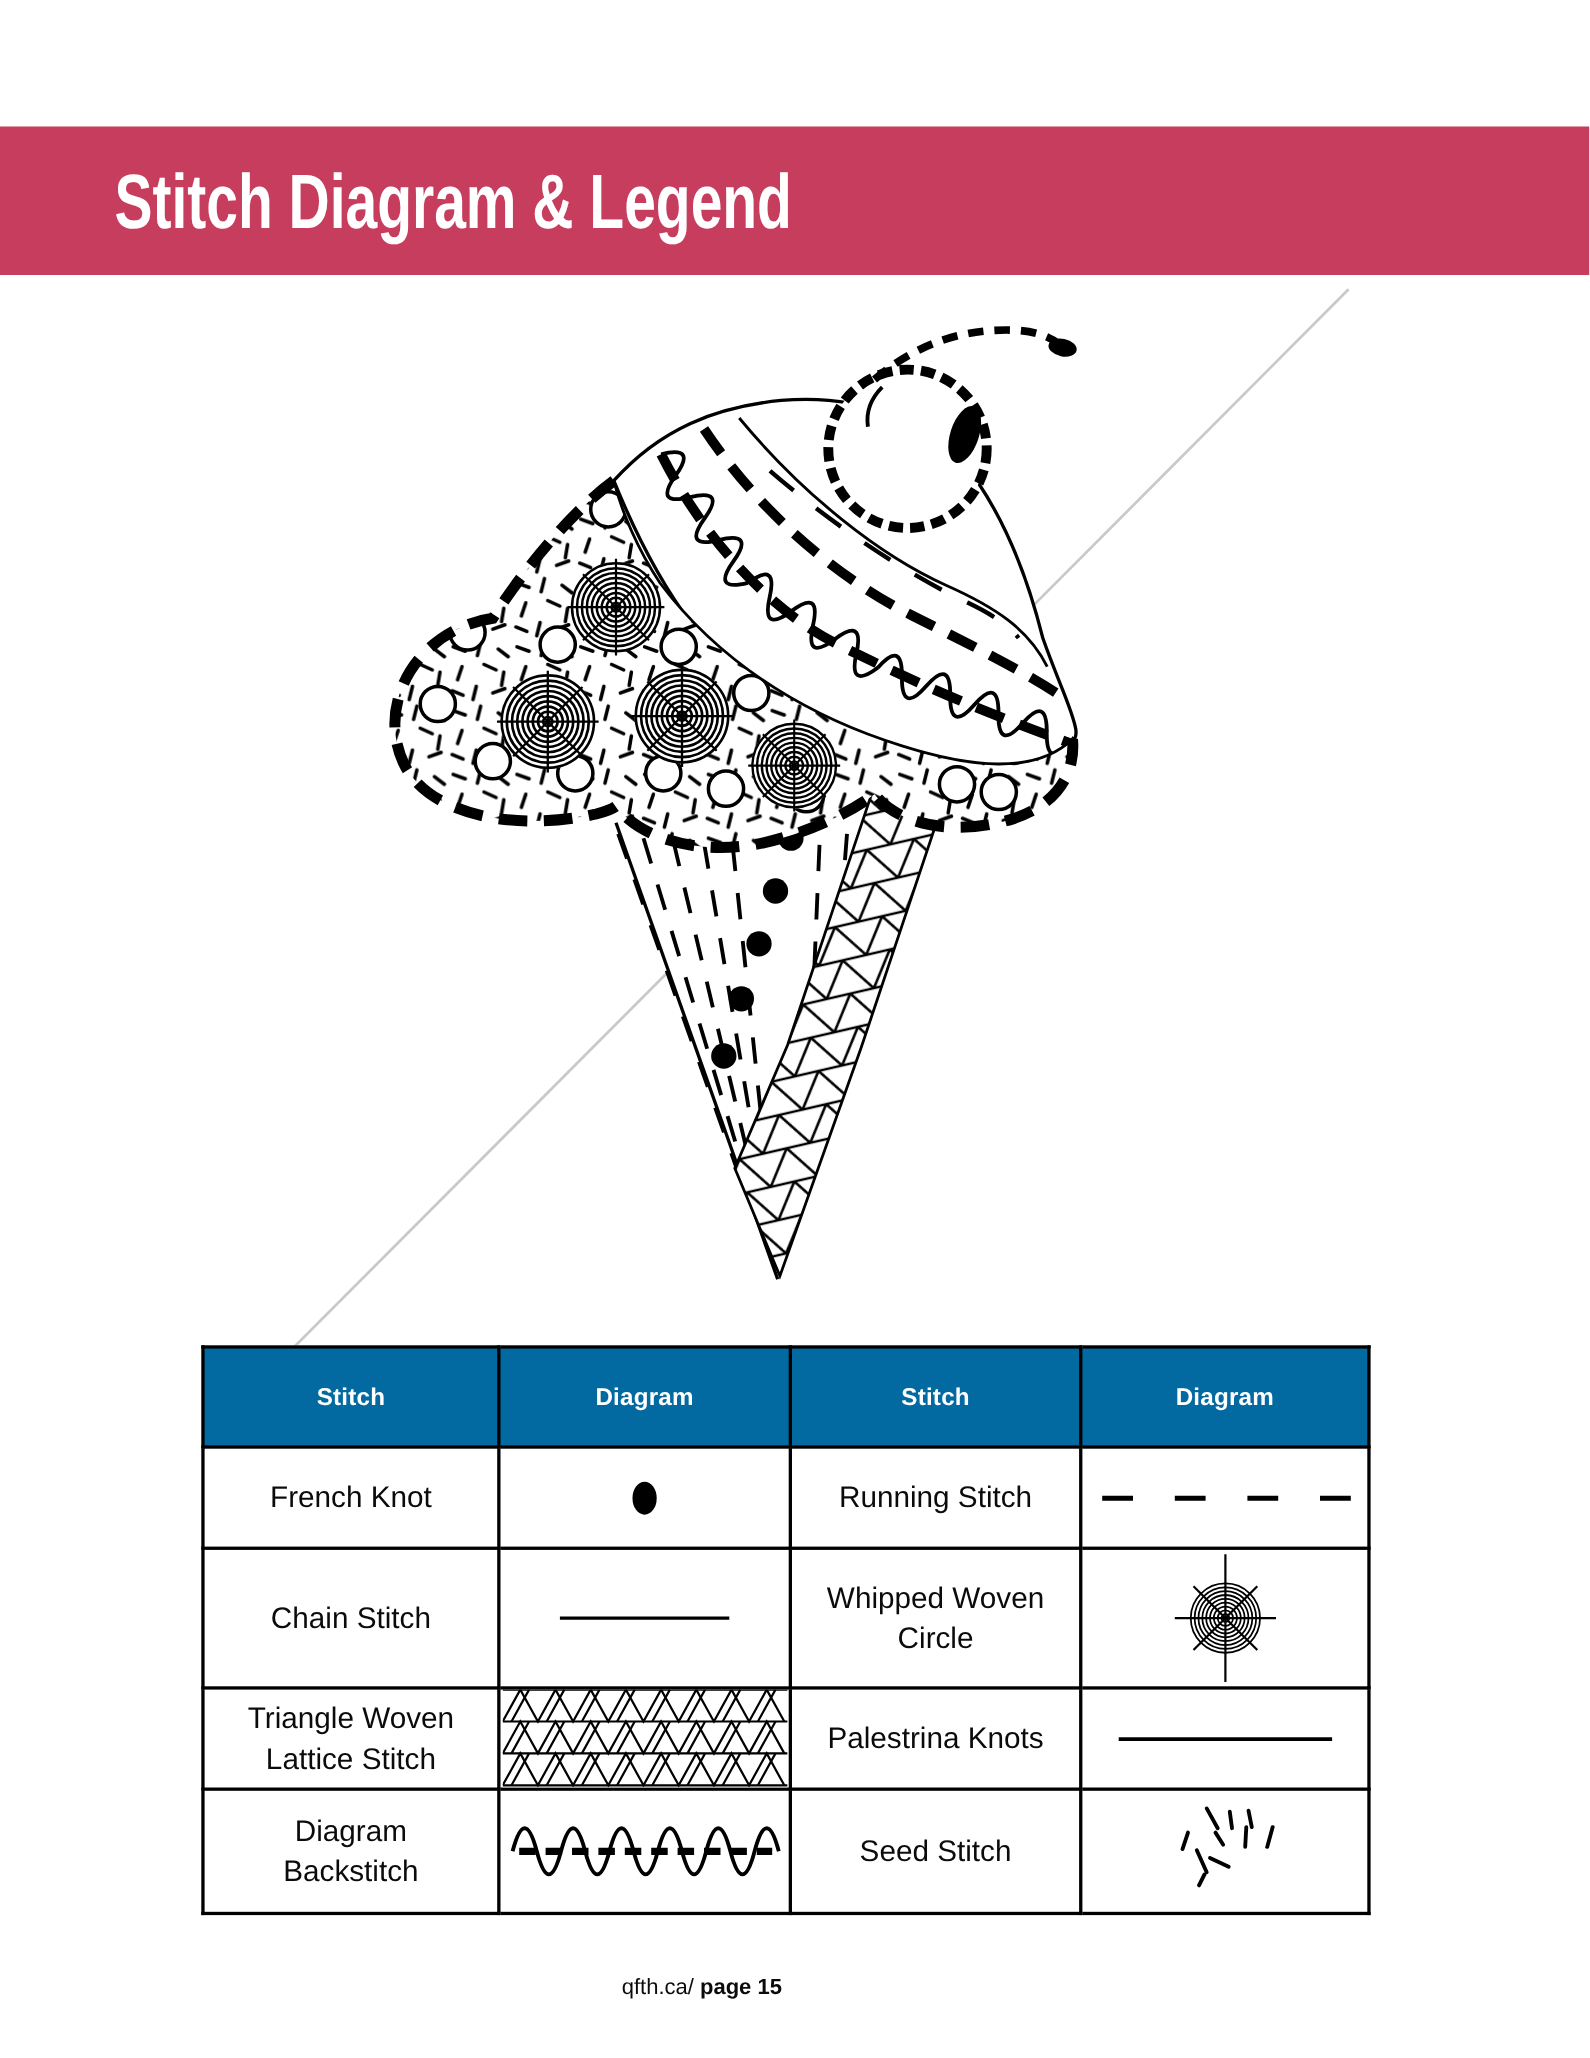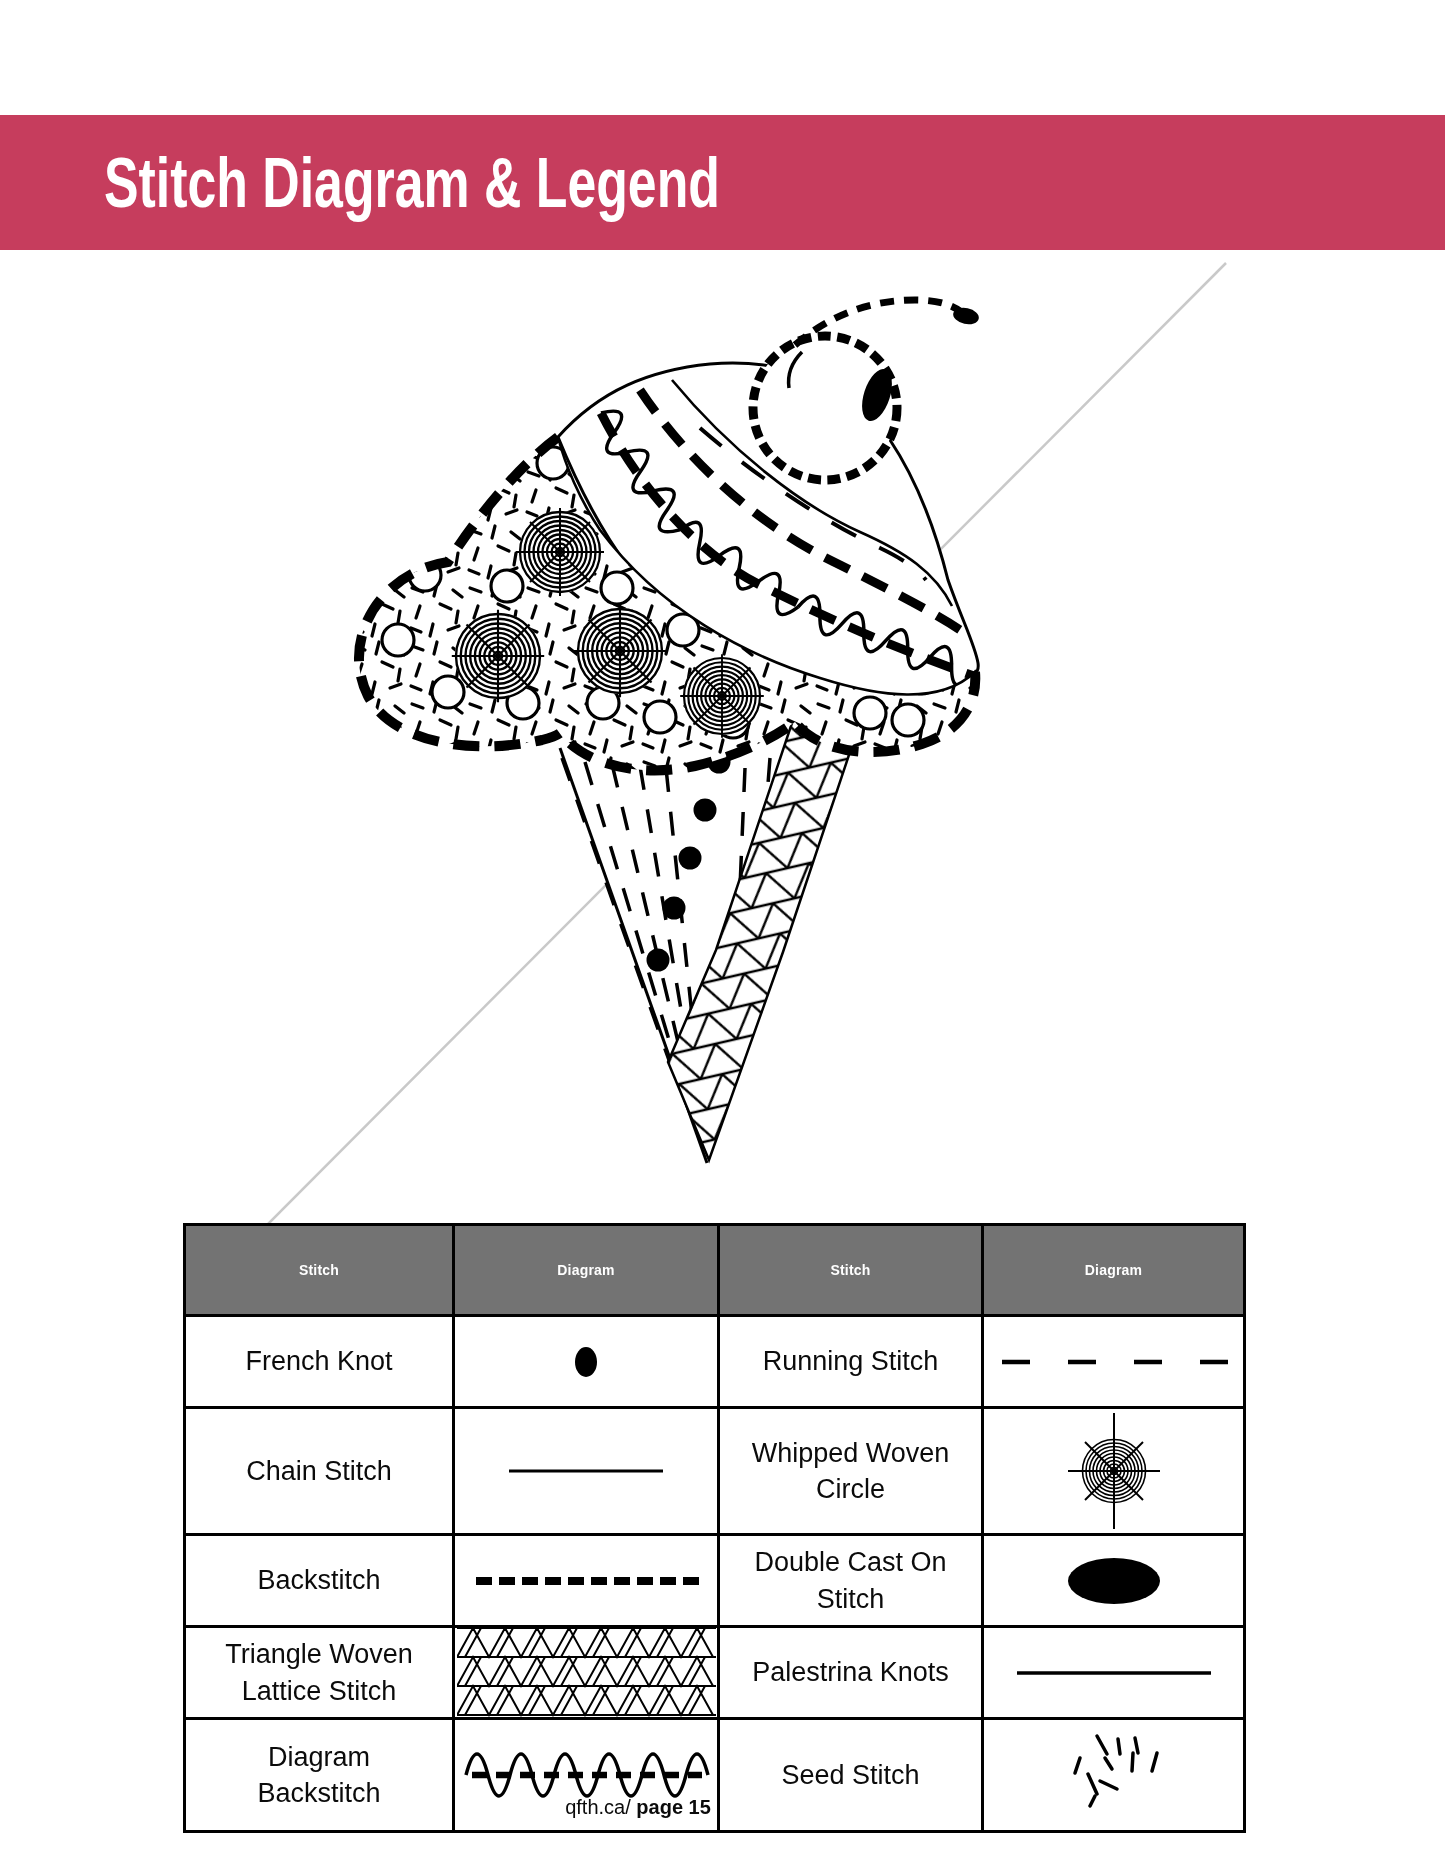--- a/index.html
+++ b/index.html
@@ -12,21 +12,21 @@
   .header-title{color:#ffffff;font-weight:700;font-size:70px;line-height:1;
     transform:scaleX(0.74);transform-origin:left center;margin-left:72px;letter-spacing:0px;white-space:nowrap;}
 
   
   .illu{position:absolute;left:0;top:0;width:1445px;height:1871px;}
 
   
   .legend-wrap{position:absolute;left:183px;top:1223px;}
   table.legend{border-collapse:collapse;table-layout:fixed;background:#ffffff;}
   table.legend td,table.legend th{border:3px solid #000;padding:0;text-align:center;vertical-align:middle;}
-  table.legend th{background:#737373;color:#ffffff;font-size:14px;font-weight:700;height:88px;letter-spacing:.2px;}
+  table.legend th{background:#0369a1;color:#ffffff;font-size:22px;font-weight:700;height:88px;letter-spacing:.2px;}
   table.legend td{font-size:27px;height:89px;}
   .c1{width:269px;} .c2{width:265px;} .c3{width:264px;} .c4{width:262px;}
   .stitch-name{display:inline-block;max-width:230px;line-height:1.35;}
   td.sym{line-height:0;}
   td.sym.full{padding:0;}
 
   
   .footer{position:absolute;left:0;top:1796px;width:1276px;text-align:center;font-size:20px;}
   .footer .site{font-weight:400;}
   .footer .pg{font-weight:700;}
@@ -247,34 +247,20 @@
             <g stroke="#000" stroke-width="2">
               <line x1="62" y1="4" x2="62" y2="120"></line>
               <line x1="16" y1="62" x2="108" y2="62"></line>
               <line x1="33" y1="33" x2="91" y2="91"></line>
               <line x1="91" y1="33" x2="33" y2="91"></line>
             </g>
           </svg>
         </td>
       </tr>
 
-      <tr>
-        <td><span class="stitch-name">Backstitch</span></td>
-        <td class="sym">
-          <svg width="240" height="40" viewBox="0 0 240 40">
-                <line x1="10" y1="20" x2="234" y2="20" stroke="#000" stroke-width="8" stroke-dasharray="16 7"></line>
-              </svg>
-        </td>
-        <td><span class="stitch-name">Double Cast On Stitch</span></td>
-        <td class="sym">
-          <svg width="130" height="60" viewBox="0 0 130 60">
-                <ellipse cx="65" cy="30" rx="46" ry="23" fill="#000"></ellipse>
-              </svg>
-        </td>
-      </tr>
 
       <tr>
         <td><span class="stitch-name">Triangle Woven Lattice Stitch</span></td>
         <td class="sym full">
           <svg width="259" height="89" viewBox="0 0 259 89">
             <rect x="0" y="0" width="259" height="89" fill="#fff"></rect>
             <g stroke="#000" stroke-width="2" fill="none">
               <path d="M0,0 H259 M0,29 H259 M0,58 H259 M0,87 H259"></path>
               <path d="M0,29 L16,0 L32,29 L48,0 L64,29 L80,0 L96,29 L112,0 L128,29 L144,0 L160,29 L176,0 L192,29 L208,0 L224,29 L240,0 L256,29"></path>
               <path d="M0,58 L16,29 L32,58 L48,29 L64,58 L80,29 L96,58 L112,29 L128,58 L144,29 L160,58 L176,29 L192,58 L208,29 L224,58 L240,29 L256,58"></path>

